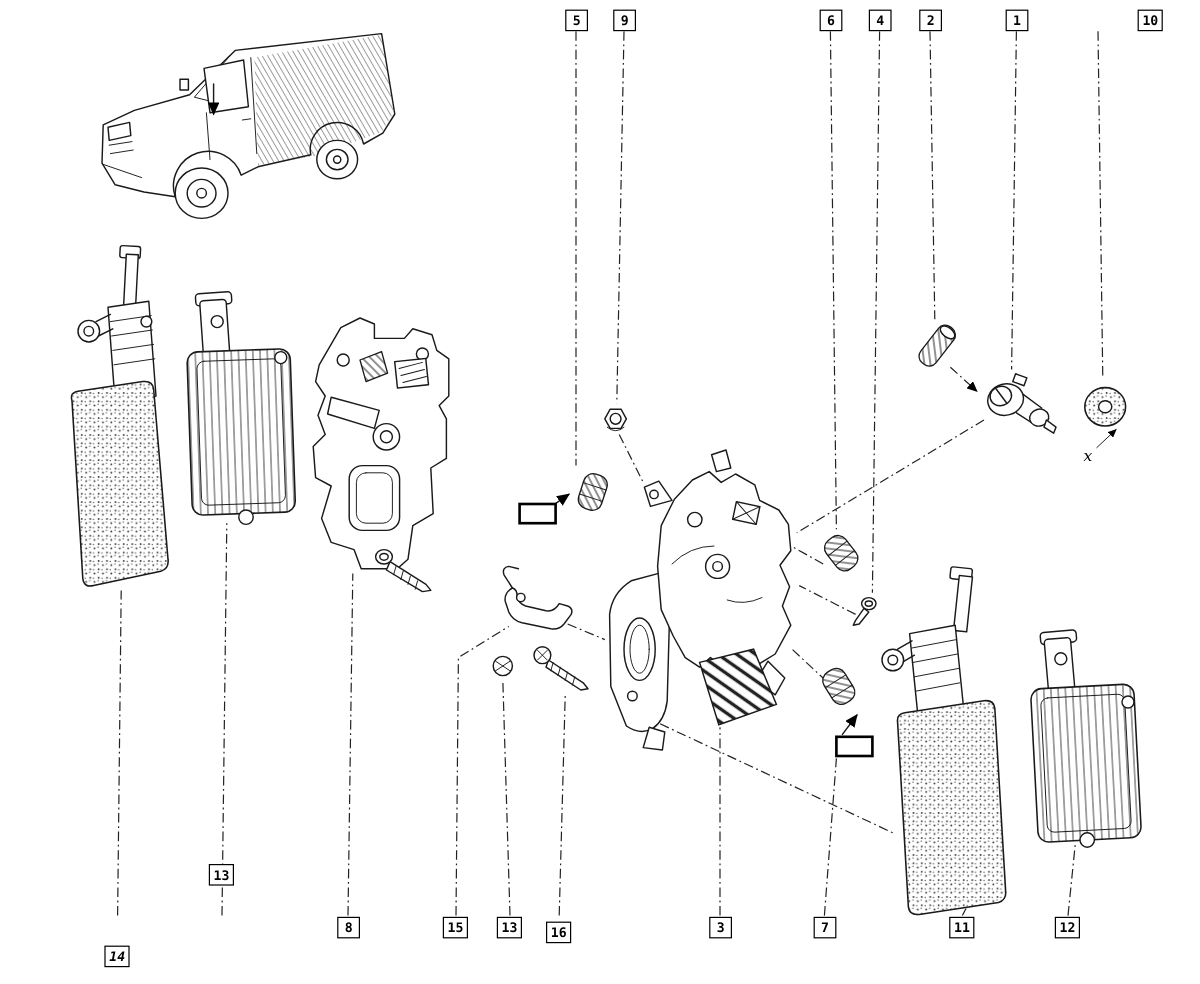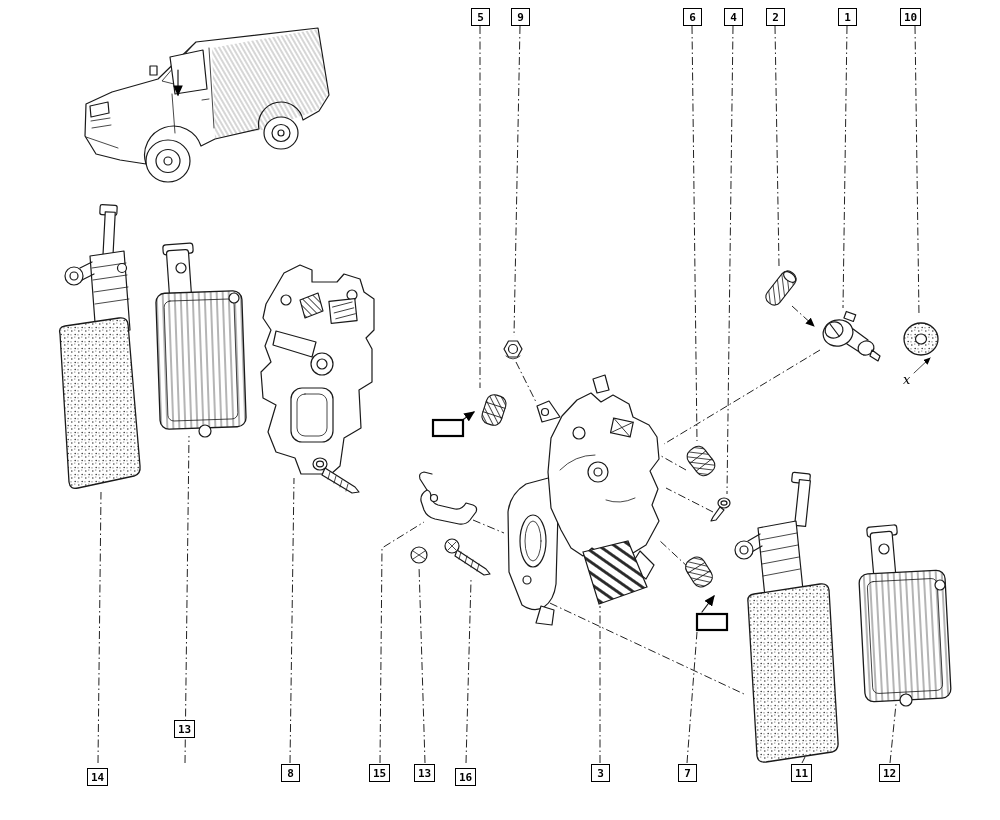--- a/index.html
+++ b/index.html
@@ -279,23 +279,23 @@
       <circle class="fw" cx="906" cy="700" r="6"></circle>
     </g>
   </svg>
 
   <div class="callout" style="left:471px; top:8px;">5</div>
   <div class="callout" style="left:511px; top:8px;">9</div>
   <div class="callout" style="left:683px; top:8px;">6</div>
   <div class="callout" style="left:724px; top:8px;">4</div>
   <div class="callout" style="left:766px; top:8px;">2</div>
   <div class="callout" style="left:838px; top:8px;">1</div>
-  <div class="callout" style="left:900px; top:8px;">10</div>
-
-  <div class="callout" style="left:87px;  top:768px;">14</div>
+  <div class="callout" style="left:948px; top:8px;">10</div>
+
+  <div class="callout" style="left:87px;  top:788px;font-style:italic;">14</div>
   <div class="callout" style="left:174px; top:720px;">13</div>
   <div class="callout" style="left:281px; top:764px;">8</div>
   <div class="callout" style="left:369px; top:764px;">15</div>
   <div class="callout" style="left:414px; top:764px;">13</div>
   <div class="callout" style="left:455px; top:768px;">16</div>
   <div class="callout" style="left:591px; top:764px;">3</div>
   <div class="callout" style="left:678px; top:764px;">7</div>
   <div class="callout" style="left:791px; top:764px;">11</div>
   <div class="callout" style="left:879px; top:764px;">12</div>
 

